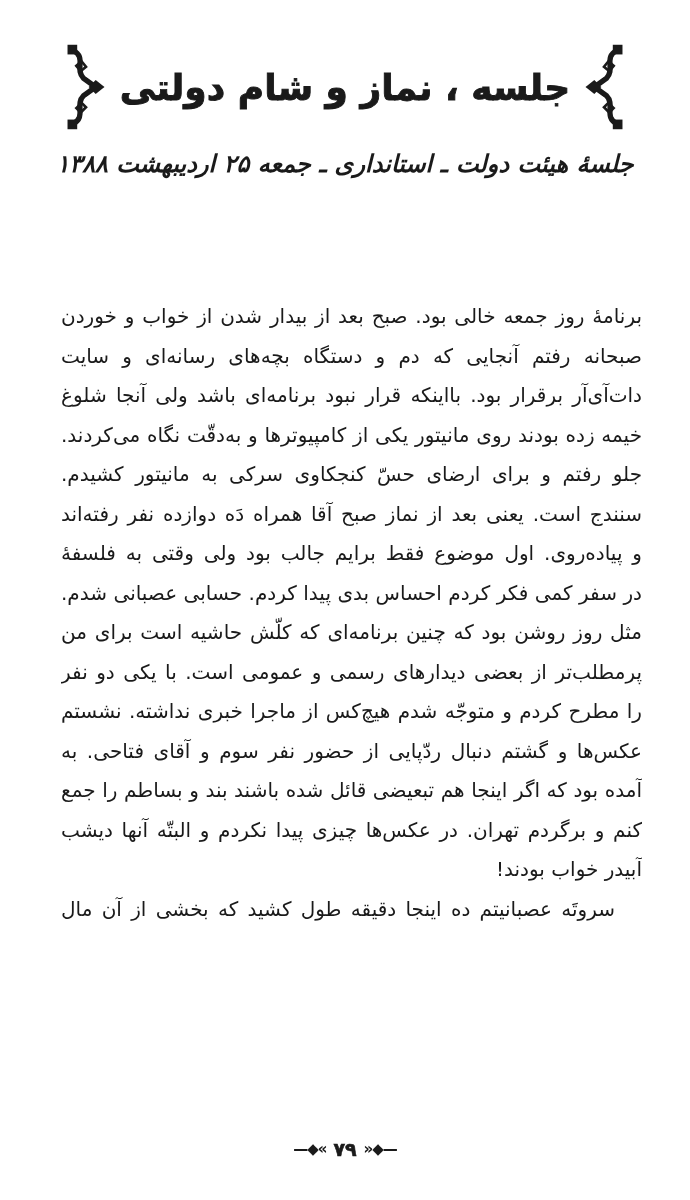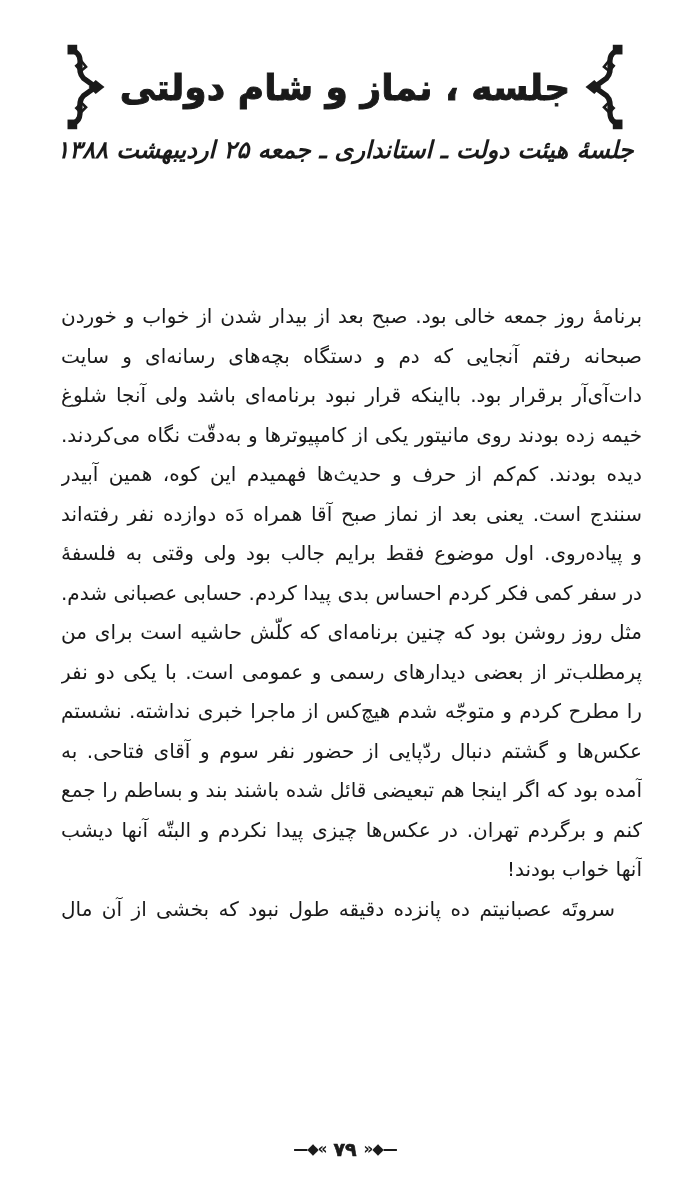--- a/index.html
+++ b/index.html
@@ -24,21 +24,21 @@
     font-size:36px;
     font-weight:bold;
     -webkit-text-stroke:0.9px var(--ink);
     letter-spacing:0px;
     direction:rtl;
     white-space:nowrap;
   }
   .ornament { display:inline-block; line-height:0; }
   .ornament.flip { transform:scaleX(-1); }
   .subtitle {
-    margin-top:4px;
+    margin-top:18px;
     text-align:center;
     direction:rtl;
     font-size:24px;
     font-weight:bold;
     font-style:italic;
     white-space:nowrap;
   }
   
   .body-text {
     position:absolute;
@@ -99,34 +99,34 @@
     </div>
     <div class="subtitle">جلسۀ هیئت دولت ـ استانداری ـ جمعه ۲۵ اردیبهشت ۱۳۸۸</div>
   </header>
 
   <main class="body-text">
       <div>
         <div class="line">برنامۀ روز جمعه خالی بود. صبح بعد از بیدار شدن از خواب و خوردن</div>
         <div class="line">صبحانه رفتم آنجایی که دم و دستگاه بچه‌های رسانه‌ای و سایت خامنه‌ای</div>
         <div class="line">دات‌آی‌آر برقرار بود. بااینکه قرار نبود برنامه‌ای باشد ولی آنجا شلوغ بود. همه</div>
         <div class="line">خیمه زده بودند روی مانیتور یکی از کامپیوترها و به‌دقّت نگاه می‌کردند.</div>
-        <div class="line">دیده بودند. کم‌کم از حرف و حدیث‌ها فهمیدم این کوه، همین آبیدر</div>
+        <div class="line">جلو رفتم و برای ارضای حسّ کنجکاوی سرکی به مانیتور کشیدم.</div>
         <div class="line">سنندج است. یعنی بعد از نماز صبح آقا همراه دَه دوازده نفر رفته‌اند کوه</div>
         <div class="line">و پیاده‌روی. اول موضوع فقط برایم جالب بود ولی وقتی به فلسفۀ حضورم</div>
         <div class="line">در سفر کمی فکر کردم احساس بدی پیدا کردم. حسابی عصبانی شدم.</div>
         <div class="line">مثل روز روشن بود که چنین برنامه‌ای که کلّش حاشیه است برای من بسیار</div>
         <div class="line">پرمطلب‌تر از بعضی دیدارهای رسمی و عمومی است. با یکی دو نفر قضیه</div>
         <div class="line">را مطرح کردم و متوجّه شدم هیچ‌کس از ماجرا خبری نداشته. نشستم پای</div>
         <div class="line">عکس‌ها و گشتم دنبال ردّپایی از حضور نفر سوم و آقای فتاحی. به ذهنم</div>
         <div class="line">آمده بود که اگر اینجا هم تبعیضی قائل شده باشند بند و بساطم را جمع</div>
         <div class="line">کنم و برگردم تهران. در عکس‌ها چیزی پیدا نکردم و البتّه آنها دیشب توی</div>
-        <div class="line end">آنها خواب بودند!</div>
+        <div class="line end">آبیدر خواب بودند!</div>
       </div>
       <div>
-        <div class="line indent">سروتَه عصبانیتم ده پانزده دقیقه طول نبود که بخشی از آن مال</div>
+        <div class="line indent">سروتَه عصبانیتم ده اینجا دقیقه طول کشید که بخشی از آن مال</div>
       </div>
     </main>
 
   <footer class="page-footer">
     <span class="footer-orn">—◆«</span>
     <span class="page-number">۷۹</span>
     <span class="footer-orn">»◆—</span>
   </footer>
 
 </div>

